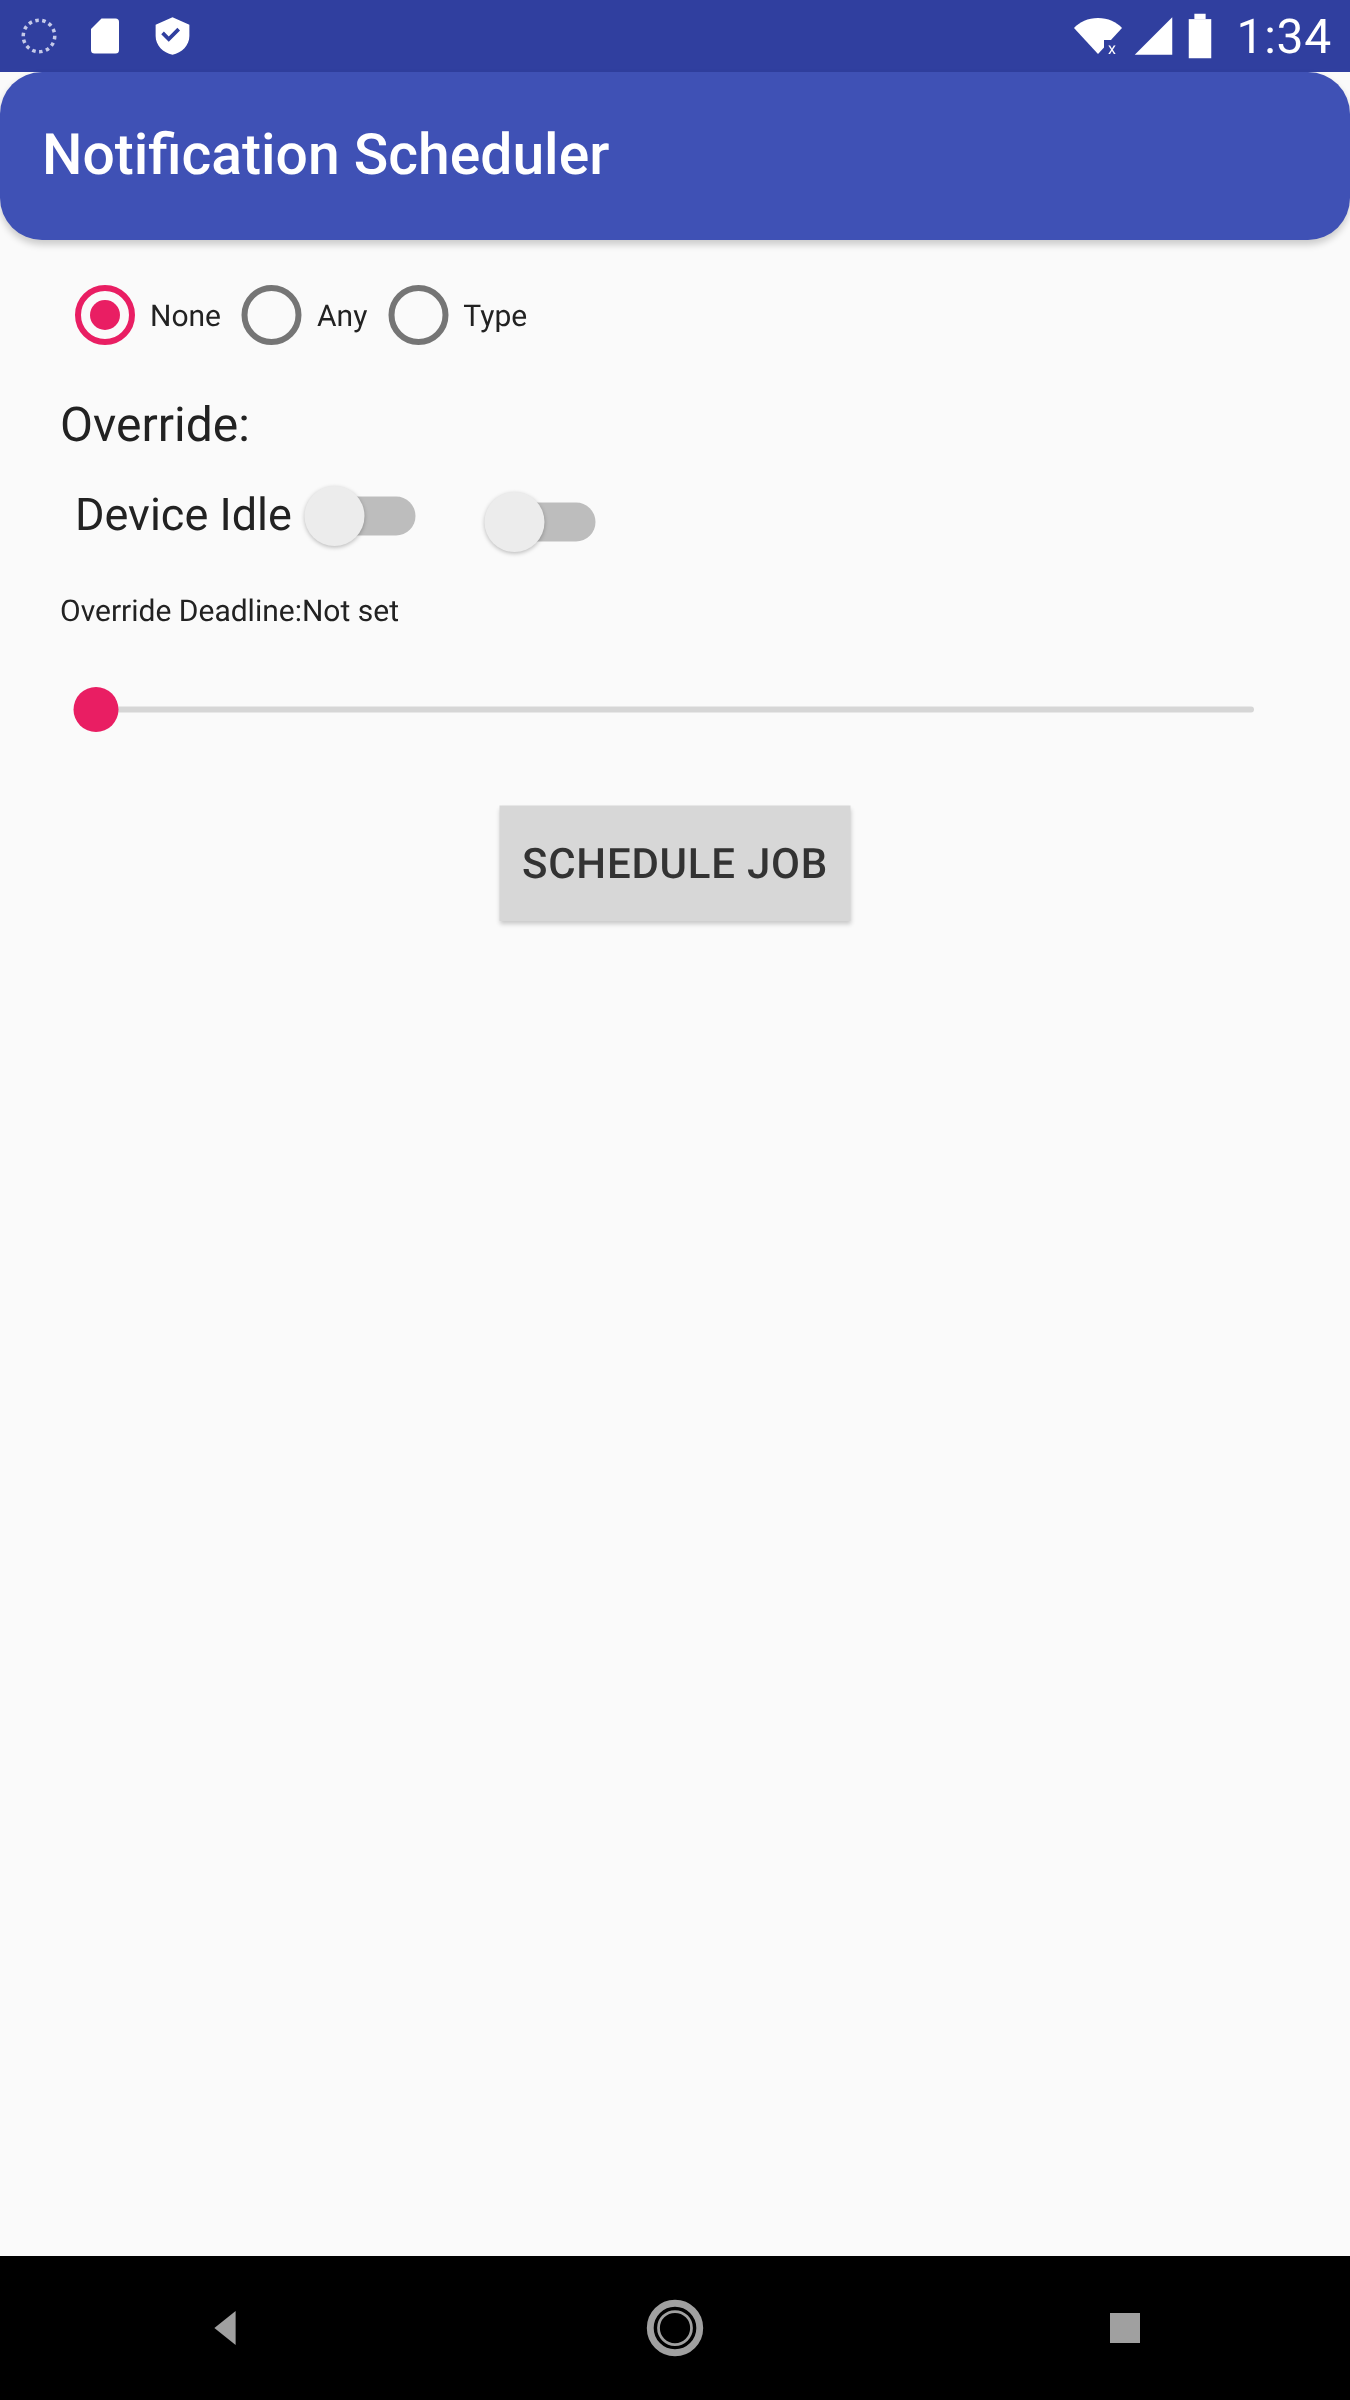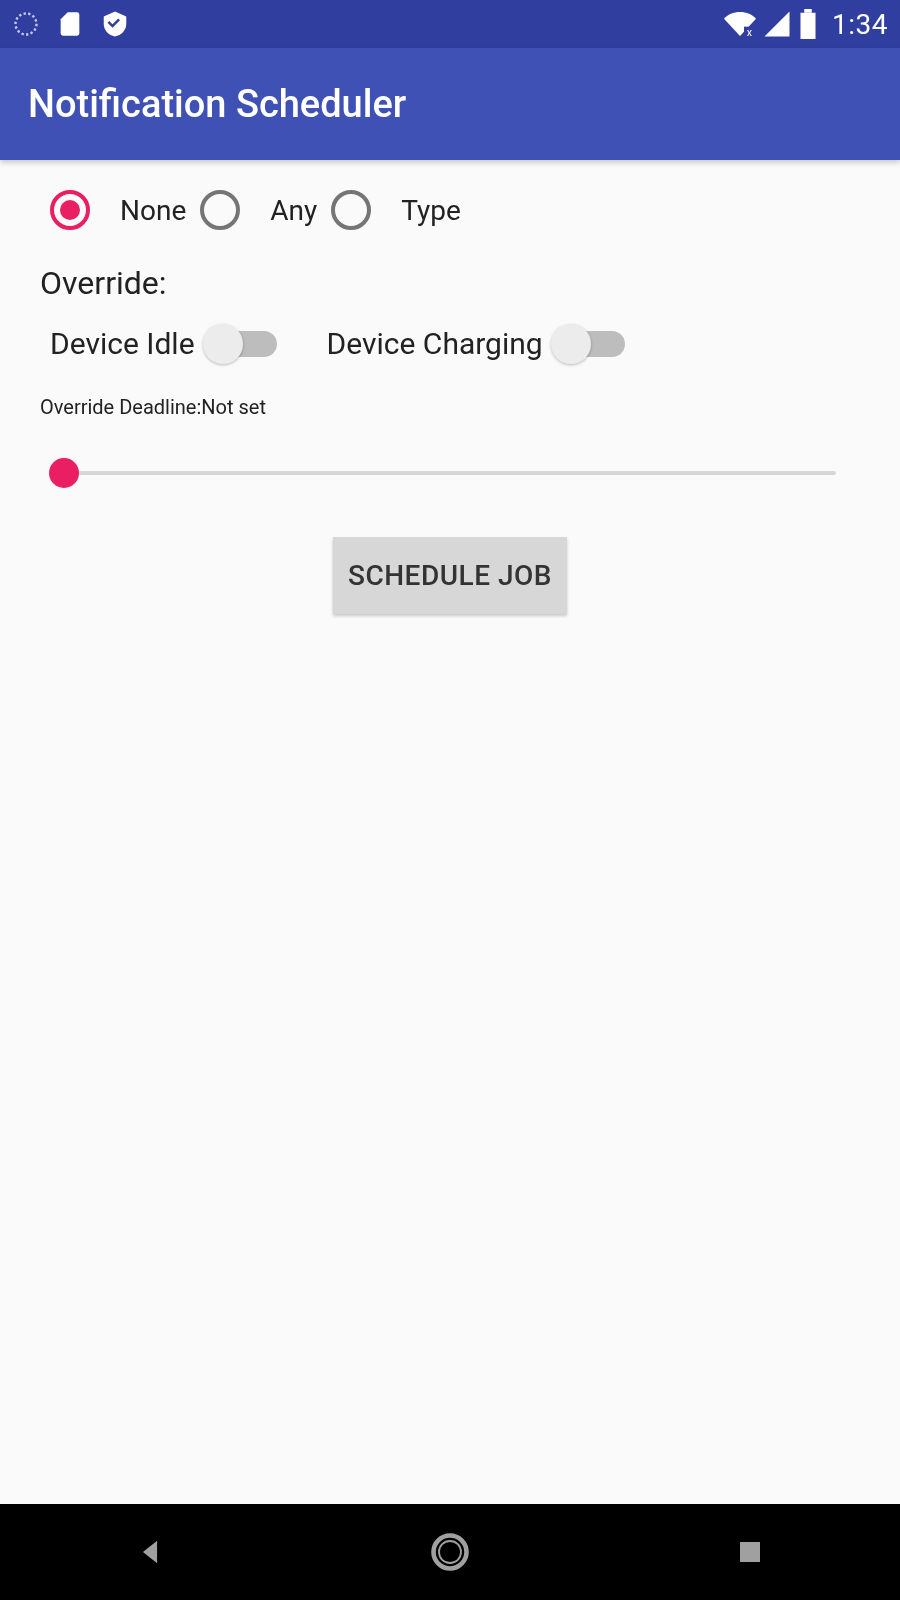--- a/index.html
+++ b/index.html
@@ -9,46 +9,47 @@
   .status-bar {
     height: 48px;
     background: #303f9f;
     display: flex;
     align-items: center;
     padding: 0 12px;
     color: #fff;
   }
   .status-left { display: flex; gap: 16px; align-items: center; }
   .status-right { margin-left: auto; display: flex; gap: 6px; align-items: center; }
-  .status-time { font-size: 28px; font-weight: 400; margin-left: 8px; letter-spacing: 0.5px; }
+  .status-time { font-size: 32px; font-weight: 400; margin-left: 8px; letter-spacing: 0.5px; }
   .status-icon-svg { display: block; }
 
   
   .app-bar {
     height: 112px;
     background: #3f51b5;
     display: flex;
     align-items: center;
     padding: 0 28px;
     box-shadow: 0 3px 5px rgba(0,0,0,0.18);
+    border-radius: 28px;
   }
   .app-bar-title { color: #fff; font-size: 38px; font-weight: 500; }
 
   
   .content { padding: 30px 40px 0 40px; }
   .section-label { font-size: 32px; color: #222; margin-bottom: 24px; margin-top: 10px; }
 
   .radio-row { display: flex; gap: 14px; align-items: center; margin-left: 10px; margin-bottom: 34px; }
   .radio-item { display: flex; align-items: center; gap: 10px; }
   .radio-item .rb { width: 40px; height: 40px; border-radius: 50%; border: 4px solid #757575; position: relative; flex-shrink: 0; }
   .radio-item.selected .rb { border-color: #e91e63; }
   .radio-item.selected .rb::after {
     content: ""; position: absolute; inset: 6px; border-radius: 50%; background: #e91e63;
   }
-  .radio-item .rlabel { font-size: 28px; color: #222; margin-left: 20px; }
+  .radio-item .rlabel { font-size: 20px; color: #222; }
 
   .switch-row { display: flex; gap: 50px; align-items: flex-end; margin-left: 10px; margin-bottom: 34px; }
   .switch-item { display: flex; align-items: center; gap: 12px; }
   .switch-item .slabel { font-size: 30px; color: #222; }
   .switch {
     width: 70px; height: 26px; border-radius: 14px; background: #bdbdbd; position: relative; flex-shrink: 0;
   }
   .switch::after {
     content: ""; position: absolute; width: 40px; height: 40px; border-radius: 50%;
     background: #ececec; top: -7px; left: -4px; box-shadow: 0 1px 3px rgba(0,0,0,0.25);
@@ -147,21 +148,20 @@
   </div>
 
   <div class="section-label">Override:</div>
 
   <div class="switch-row">
     <div class="switch-item">
       <span class="slabel">Device Idle</span>
       <span class="switch"></span>
     </div>
     <div class="switch-item">
-      <span class="slabel">Device Charging</span>
       <span class="switch"></span>
     </div>
   </div>
 
   <div class="deadline-row">
     <span>Override Deadline:</span><span>Not set</span>
   </div>
 
   <div class="slider-container">
     <div class="slider-track"></div>

